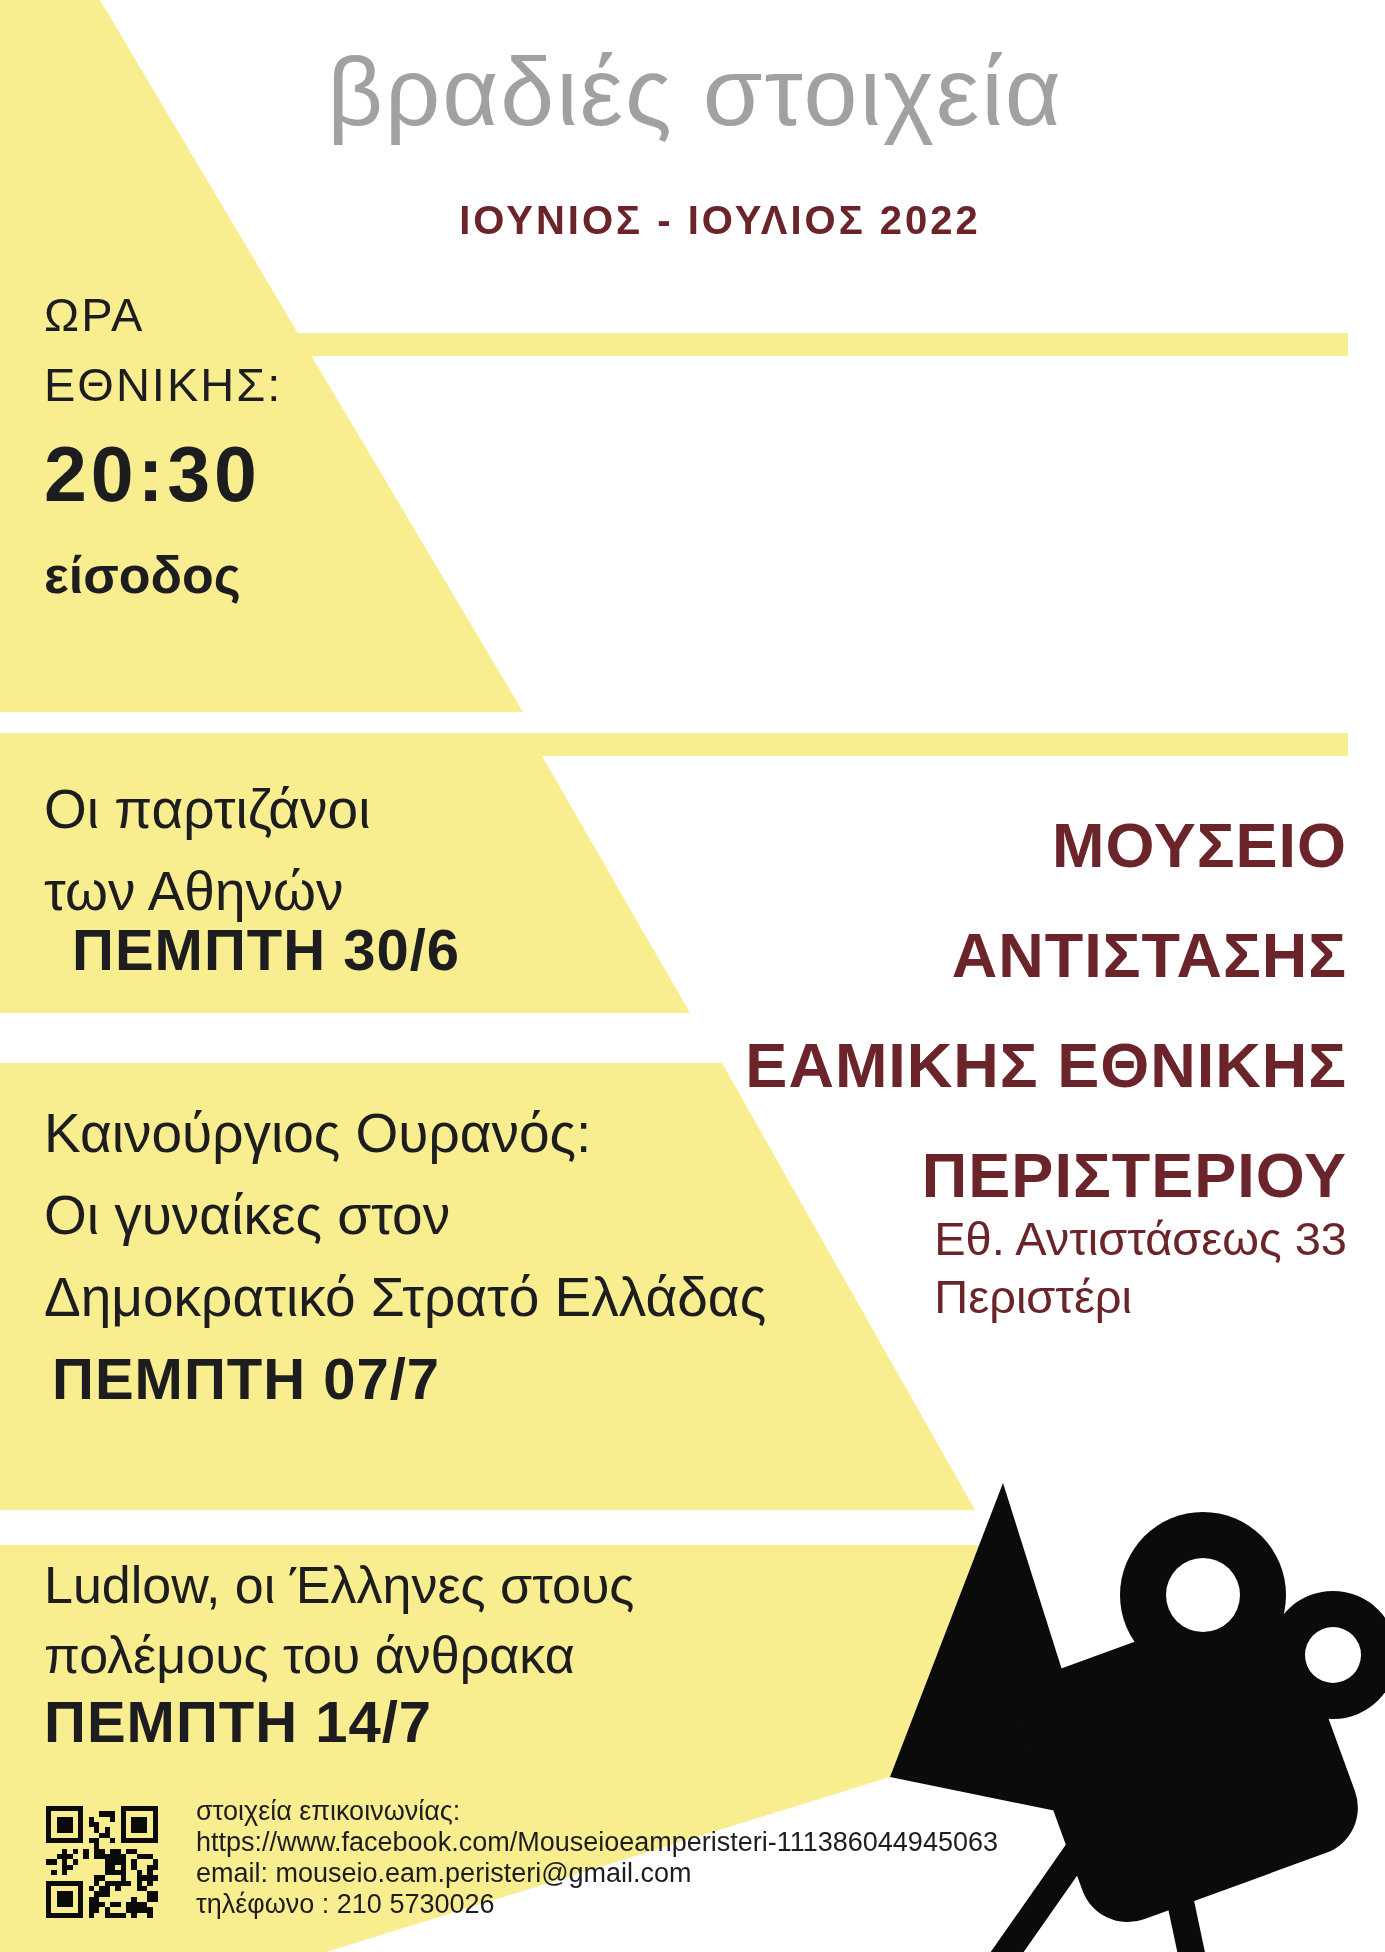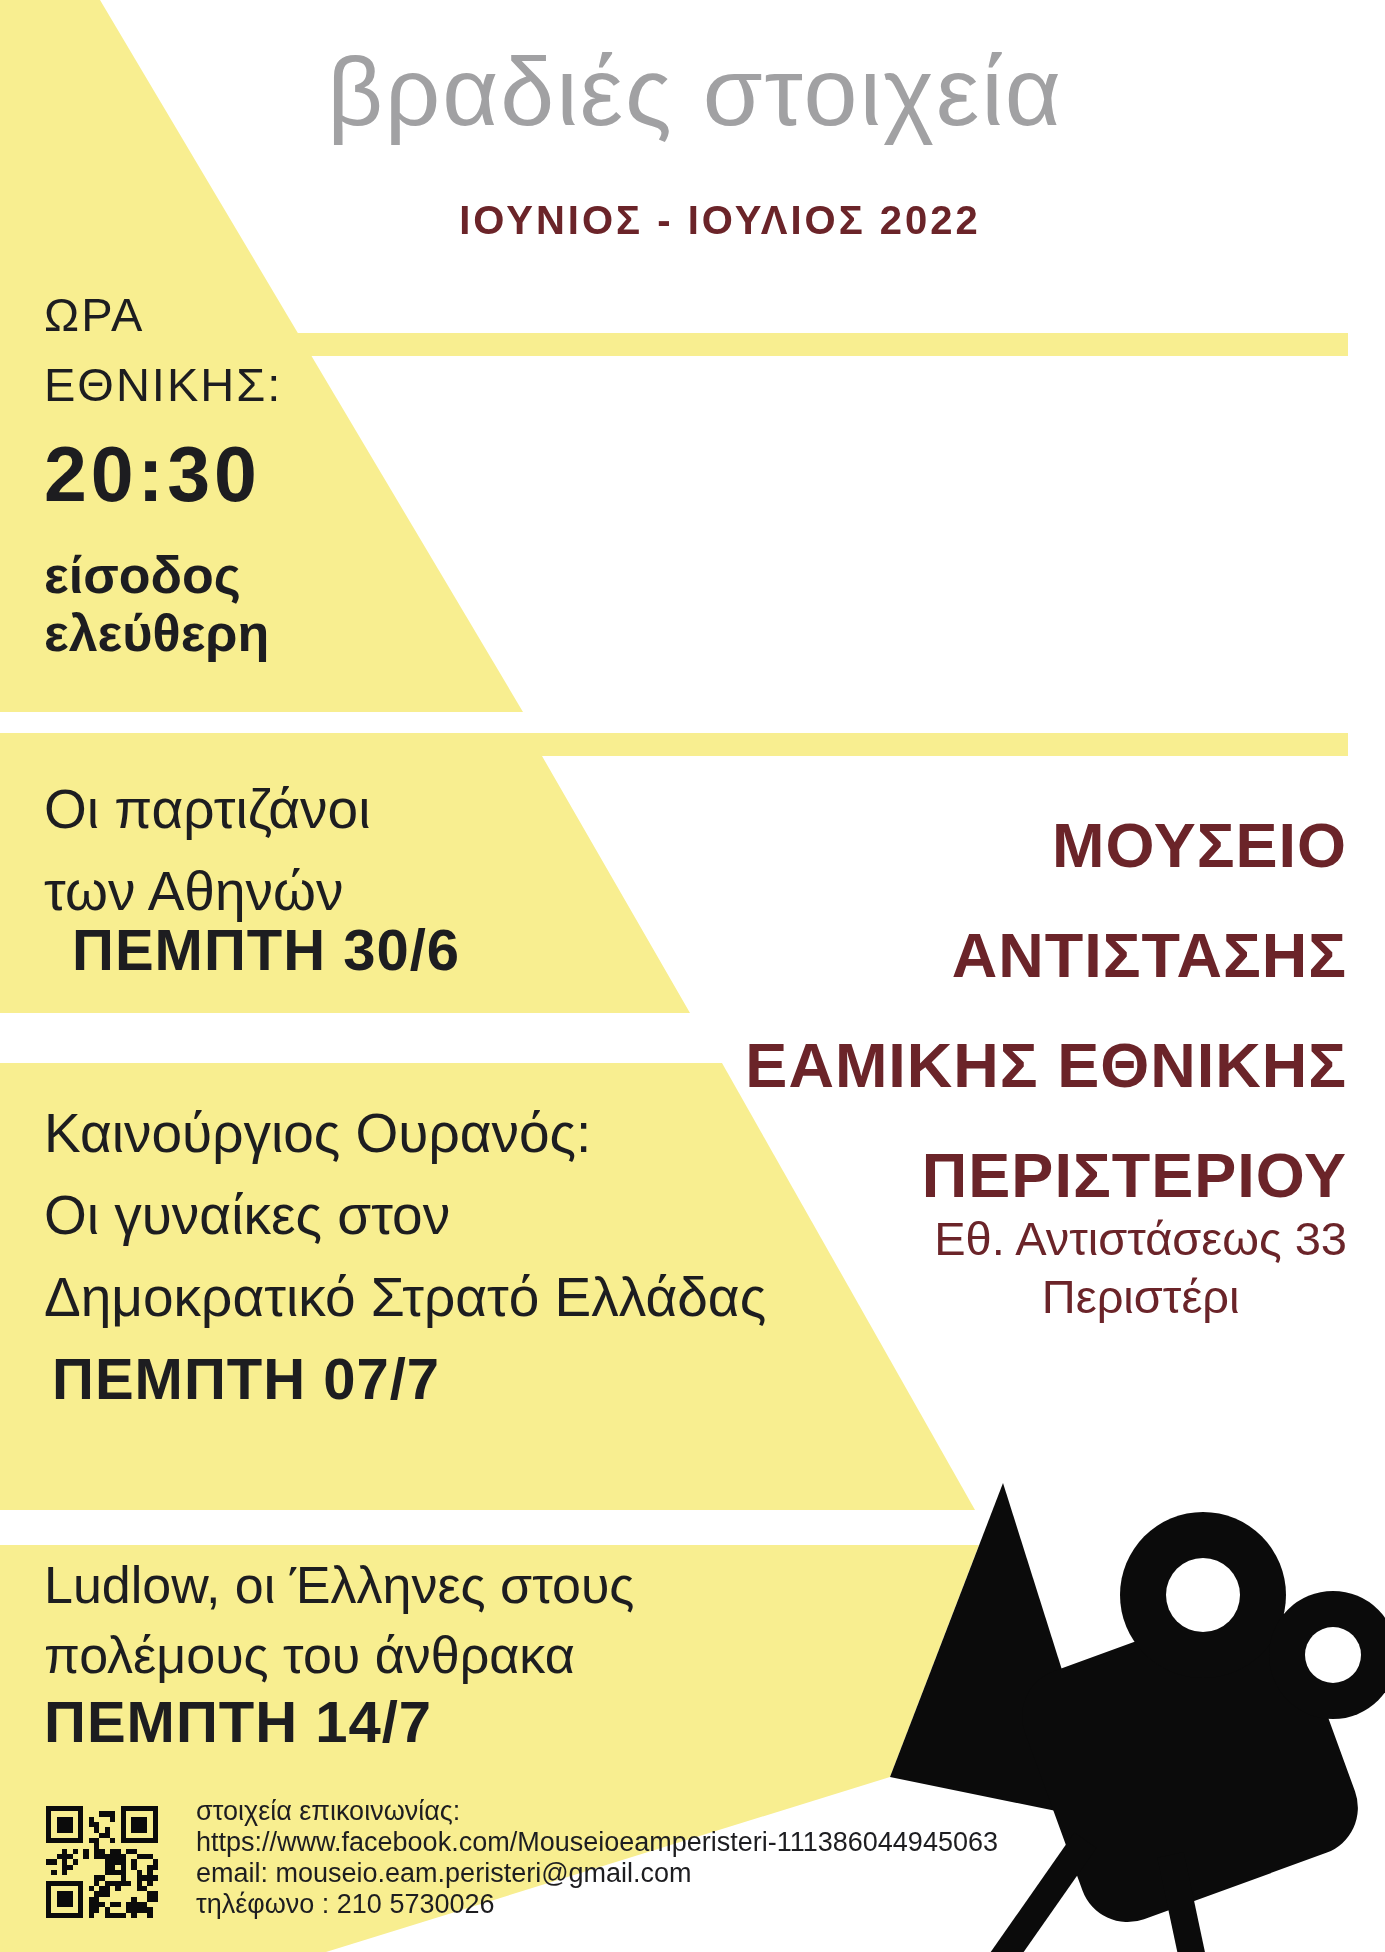--- a/index.html
+++ b/index.html
@@ -36,21 +36,21 @@
   .ev2-d{left:52px;top:1336px;margin-top:9px;}
   .ev3-t{left:44px;top:1550px;font-size:52px;line-height:70px;}
   .ev3-d{left:44px;top:1688px;}
   .museum{
     right:38px;top:790px;text-align:right;
     font-size:63px;font-weight:700;line-height:110px;letter-spacing:1px;
     color:var(--maroon,#6b2429);
     margin-left:32px;
   }
   .address{
-    right:38px;top:1210px;text-align:center;
+    right:38px;top:1210px;text-align:left;
     font-size:47px;line-height:58px;color:var(--maroon,#6b2429);
   }
   .contact{
     left:196px;top:1796px;
     font-size:27px;line-height:31px;color:var(--ink,#1d1d20);
   }
   .contact div{white-space:nowrap;}
   .qr{position:absolute;left:46px;top:1806px;width:112px;height:112px;}
 </style>
 </head>
@@ -86,21 +86,20 @@
   <div class="txt subtitle">ΙΟΥΝΙΟΣ - ΙΟΥΛΙΟΣ 2022</div>
 
 
   <div class="txt ora">
     <div>ΩΡΑ</div>
     <div>ΕΘΝΙΚΗΣ:</div>
   </div>
   <div class="txt time">20:30</div>
   <div class="txt free">
     <div>είσοδος</div>
-    <div>ελεύθερη</div>
   </div>
 
   <div class="txt ev-title ev1-t">
     <div>Οι παρτιζάνοι</div>
     <div>των Αθηνών</div>
   </div>
   <div class="txt ev-date ev1-d">ΠΕΜΠΤΗ 30/6</div>
 
   <div class="txt ev-title ev2-t">
     <div>Καινούργιος Ουρανός:</div>

